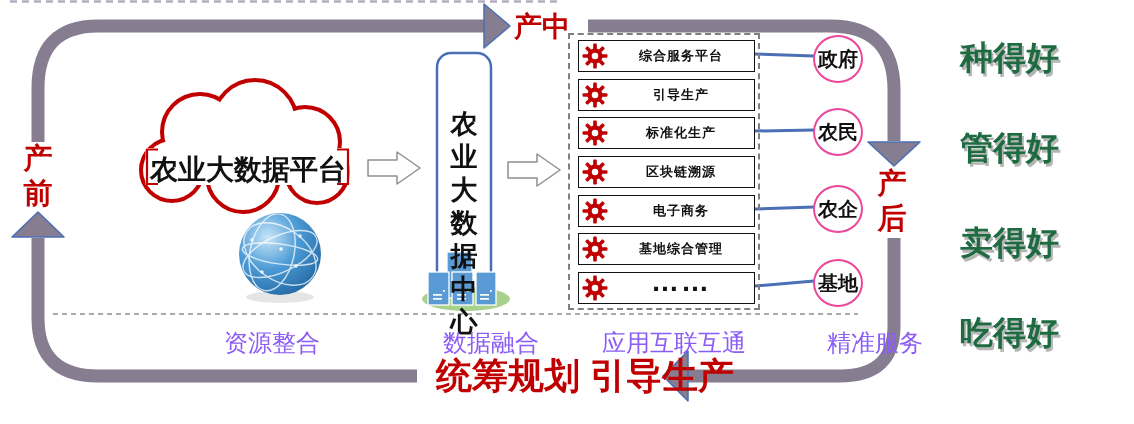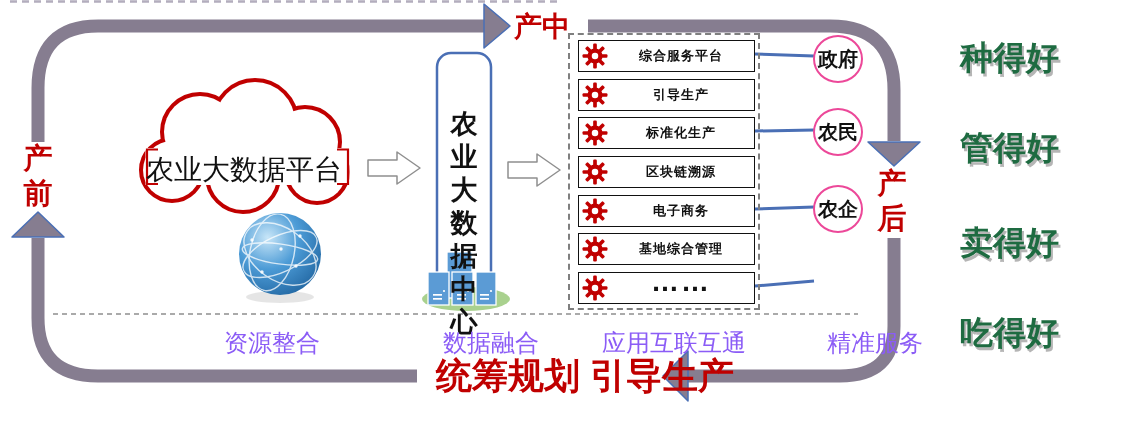--- a/index.html
+++ b/index.html
@@ -8,21 +8,21 @@
     font-family:"Liberation Sans","DejaVu Sans",sans-serif;color:#111;
   }
   .abs{position:absolute;}
   svg.bg{position:absolute;left:0;top:0;}
   
   .red-label{color:#C00000;font-weight:bold;}
   .v-label{width:34px;text-align:center;font-size:29px;line-height:1.2;word-break:break-all;}
   .top-label{font-size:28px;line-height:1;}
   .bottom-red{font-size:36px;line-height:34px;white-space:nowrap;}
   
-  .cloud-label{left:146px;top:151px;width:204px;font-size:28px;font-weight:normal;letter-spacing:0;white-space:nowrap;}
+  .cloud-label{left:146px;top:151px;width:204px;text-align:center;font-size:28px;font-weight:bold;letter-spacing:0;white-space:nowrap;}
   
   .dc-label{left:447px;top:60px;width:34px;text-align:center;font-size:27px;line-height:33px;font-weight:bold;word-break:break-all;margin-top:48px;}
   
   .svc-box{left:568px;top:33px;width:192px;height:277px;border:2.5px dashed #7f7f7f;box-sizing:border-box;background:transparent;}
   .svc{position:absolute;left:8px;width:177px;height:32px;background:#fff;border:1.5px solid #111;
        box-sizing:border-box;display:flex;align-items:center;}
   .svc .gear{width:26px;height:26px;margin-left:3px;flex:0 0 auto;}
   .svc-label{flex:1;text-align:center;font-size:13px;font-weight:bold;letter-spacing:1px;white-space:nowrap;}
   .svc-label.dots{font-size:28px;transform:translateY(-6px);letter-spacing:2px;}
   
@@ -279,20 +279,23 @@
 
   <div class="abs stake" style="left:813px;top:35px;">
     <span>政府</span>
     </div>
   <div class="abs stake" style="left:813px;top:108px;">
     <span>农民</span>
     </div>
   <div class="abs stake" style="left:813px;top:185px;">
     <span>农企</span>
     </div>
+  <div class="abs stake" style="left:813px;top:259px;">
+    <span>基地</span>
+    </div>
 
   <div class="abs stage-label" style="left:160px;width:160px;">资源整合</div>
   <div class="abs stage-label" style="left:379px;width:160px;">数据融合</div>
   <div class="abs stage-label" style="left:566px;width:180px;">应用互联互通</div>
   <div class="abs stage-label" style="left:763px;width:160px;">精准服务</div>
 
   <div class="abs outcome" style="top:36px;">种得好</div>
   <div class="abs outcome" style="top:126px;">管得好</div>
   <div class="abs outcome" style="top:221px;">卖得好</div>
   <div class="abs outcome" style="top:311px;">吃得好</div>

